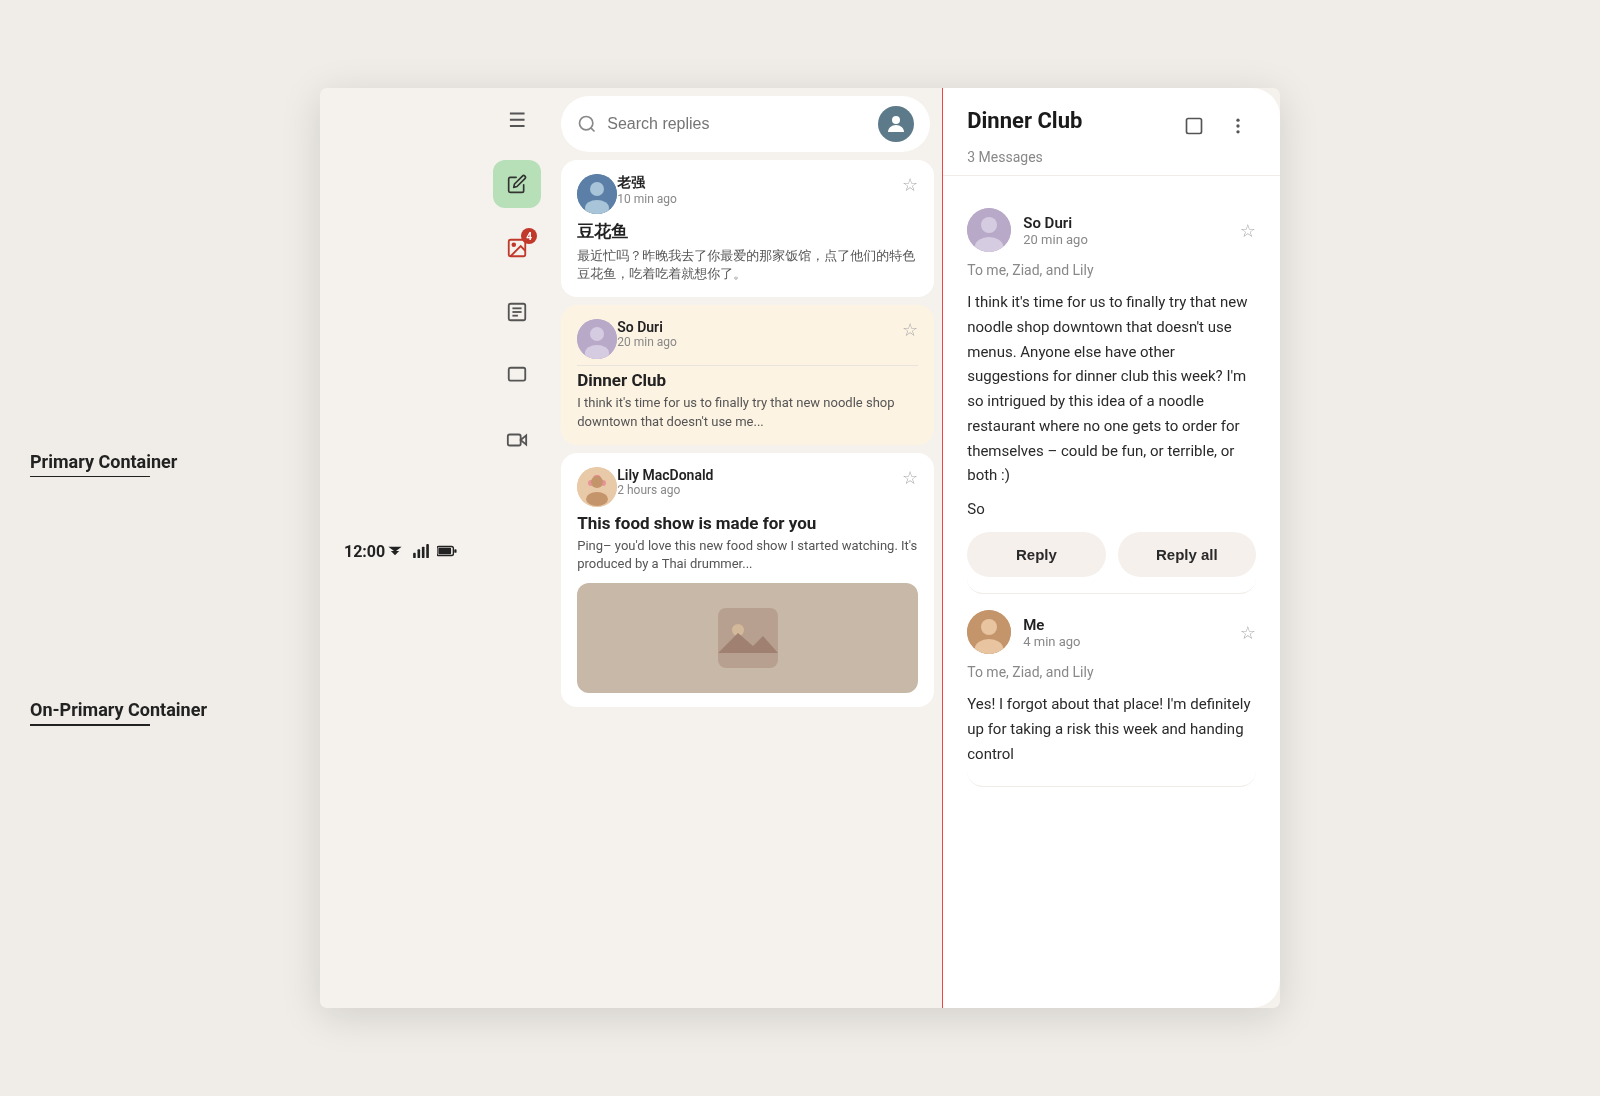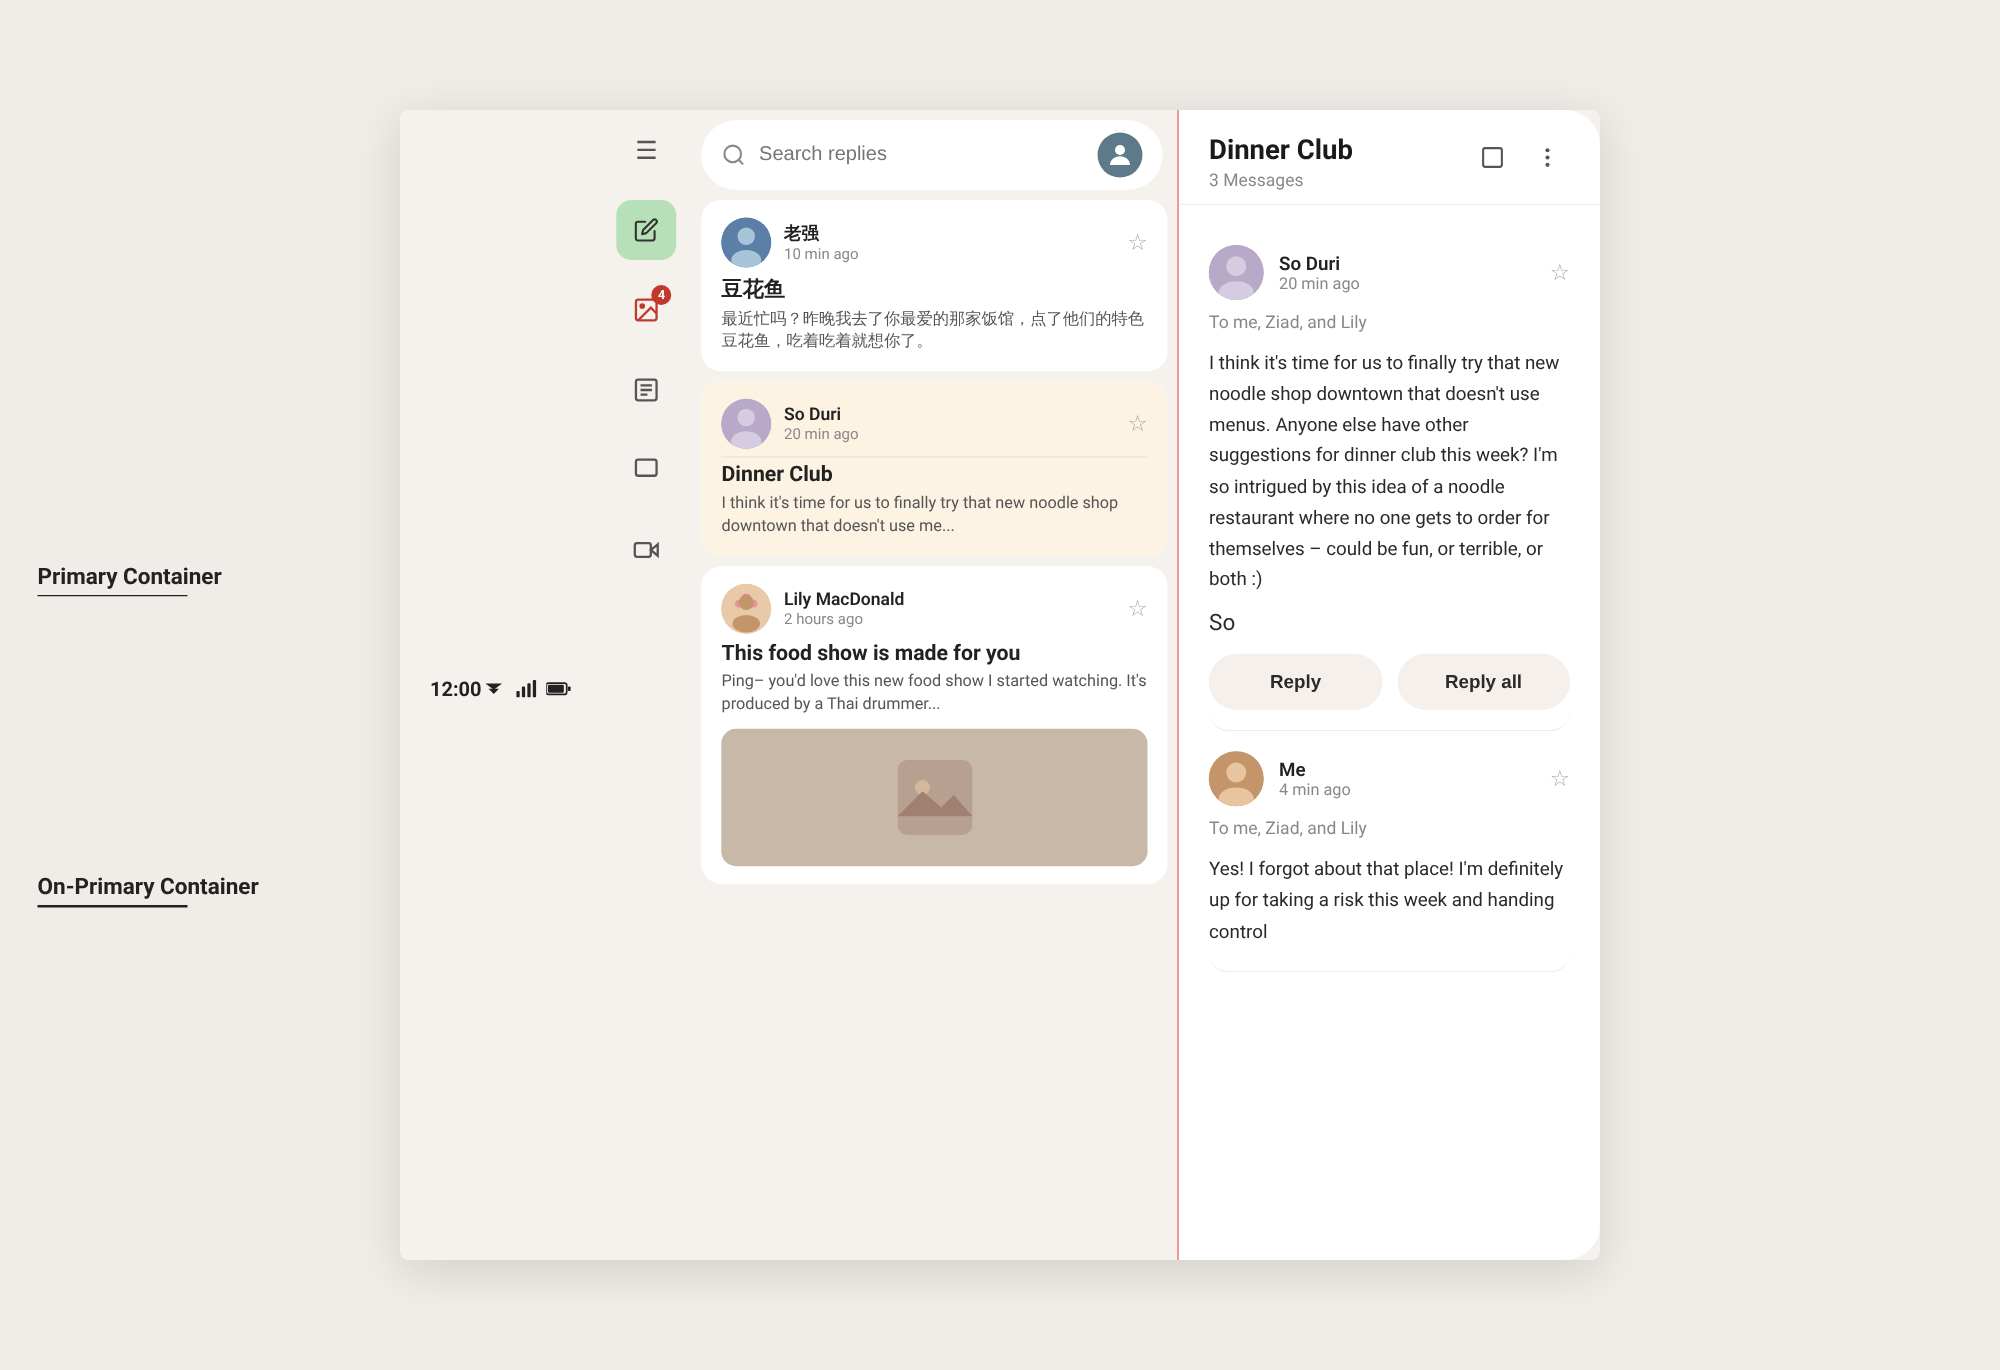--- a/index.html
+++ b/index.html
@@ -167,21 +167,21 @@
 
     
     .email-list { overflow-y: auto; flex: 1; padding: 0 8px 8px 8px; display: flex; flex-direction: column; gap: 8px; }
     .email-item {
       background: #fff;
       border-radius: 16px;
       padding: 14px 16px;
       cursor: pointer;
     }
     .email-item.selected { background: #fdf3e3; }
-    .email-item-header { display: flex; align-items: center; gap: 10px; margin-bottom: 6px; }
+    .email-item-header { display: flex; align-items: flex-start; gap: 0; margin-bottom: 6px; }
     .email-avatar {
       width: 40px;
       height: 40px;
       border-radius: 50%;
       flex-shrink: 0;
       display: flex;
       align-items: center;
       justify-content: center;
       overflow: hidden;
       font-size: 14px;
@@ -207,21 +207,21 @@
     .detail-header {
       padding: 20px 24px 10px 24px;
       border-bottom: 1px solid #f0ede8;
       display: flex;
       align-items: flex-start;
       justify-content: space-between;
       flex-shrink: 0;
     }
     .detail-title-area { }
     .detail-title { font-size: 22px; font-weight: 700; color: #1a1a1a; }
-    .detail-count { font-size: 14px; color: #888; margin-top: 4px; }
+    .detail-count { font-size: 14px; color: #888; margin-top: 16px; }
     .detail-actions { display: flex; gap: 8px; align-items: center; }
     .icon-btn {
       width: 36px;
       height: 36px;
       border-radius: 50%;
       border: none;
       background: transparent;
       cursor: pointer;
       display: flex;
       align-items: center;
@@ -249,21 +249,21 @@
       align-items: center;
       justify-content: center;
       font-size: 15px;
       font-weight: 700;
     }
     .message-meta { flex: 1; }
     .message-sender { font-size: 15px; font-weight: 600; color: #222; }
     .message-time { font-size: 13px; color: #888; }
     .message-to { font-size: 14px; color: #888; margin-bottom: 12px; }
     .message-body { font-size: 15px; color: #2a2a2a; line-height: 1.65; margin-bottom: 12px; }
-    .message-signature { font-size: 18px; color: #2a2a2a; }
+    .message-signature { font-size: 15px; color: #2a2a2a; }
     .reply-buttons { display: flex; gap: 12px; margin-top: 14px; }
     .reply-btn {
       flex: 1;
       padding: 14px 0;
       border-radius: 28px;
       border: none;
       background: #f5f0eb;
       font-size: 15px;
       font-weight: 600;
       color: #2a2a2a;

